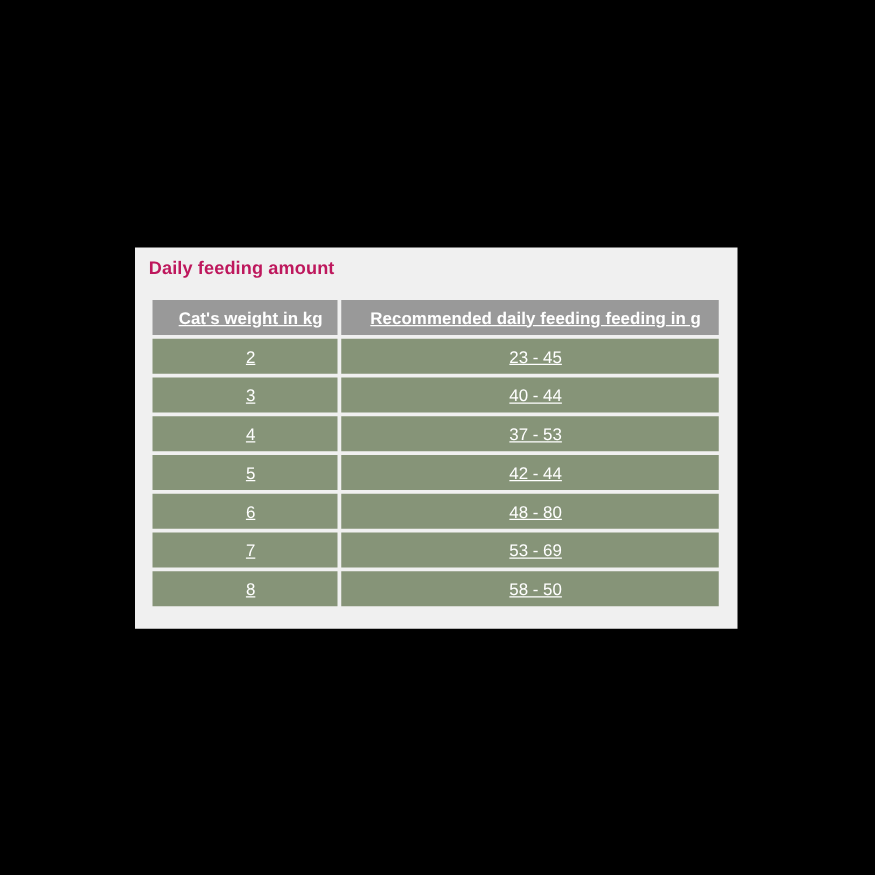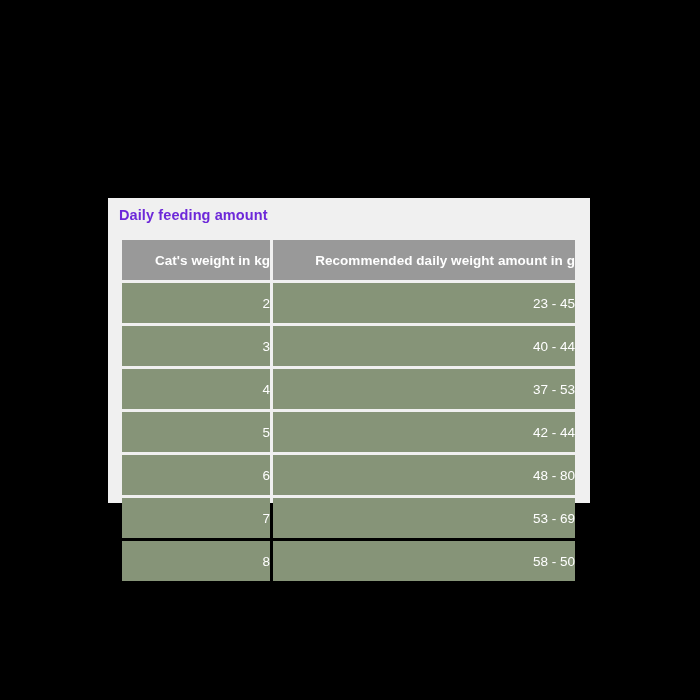--- a/index.html
+++ b/index.html
@@ -34,47 +34,48 @@
     background: #f0f0f0;
     box-sizing: border-box;
   }
 
   #panel-title {
     position: absolute;
     left: 11px;
     top: 9px;
     font-size: 14.5px;
     font-weight: bold;
-    color: #6d28d9;
+    color: #be185d;
     letter-spacing: 0.1px;
     white-space: nowrap;
   }
 
   #feeding-table {
     position: absolute;
     left: 11px;
     top: 39px;
     width: 459px;
     border-collapse: separate;
     border-spacing: 3px 3px;
     table-layout: fixed;
   }
 
   #feeding-table th,
   #feeding-table td {
     margin: 0;
     padding: 0 0 0 9px;
-    height: 40px;
+    height: 28px;
     vertical-align: middle;
-    text-align: right;
+    text-align: center;
     font-size: 13.5px;
     color: #ffffff;
     box-sizing: border-box;
     overflow: hidden;
     white-space: nowrap;
+    text-decoration: underline;
   }
 
   #feeding-table thead th {
     background: #999999;
     font-weight: bold;
     letter-spacing: 0.05px;
   }
 
   #feeding-table tbody td {
     background: #869478;
@@ -94,21 +95,21 @@
     <div id="panel-title">Daily feeding amount</div>
 
     <table id="feeding-table">
       <colgroup>
         <col class="col-weight">
         <col class="col-amount">
       </colgroup>
       <thead>
         <tr>
           <th class="col-weight">Cat's weight in kg</th>
-          <th class="col-amount">Recommended daily weight amount in g</th>
+          <th class="col-amount">Recommended daily feeding feeding in g</th>
         </tr>
       </thead>
       <tbody>
         <tr>
           <td>2</td>
           <td>23 - 45</td>
         </tr>
         <tr>
           <td>3</td>
           <td>40 - 44</td>

